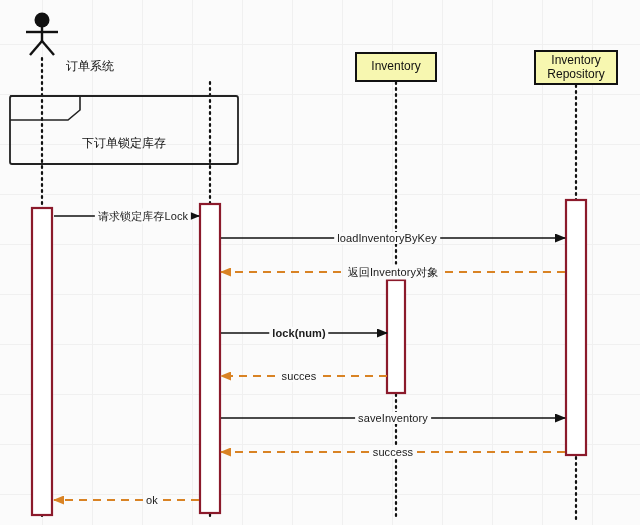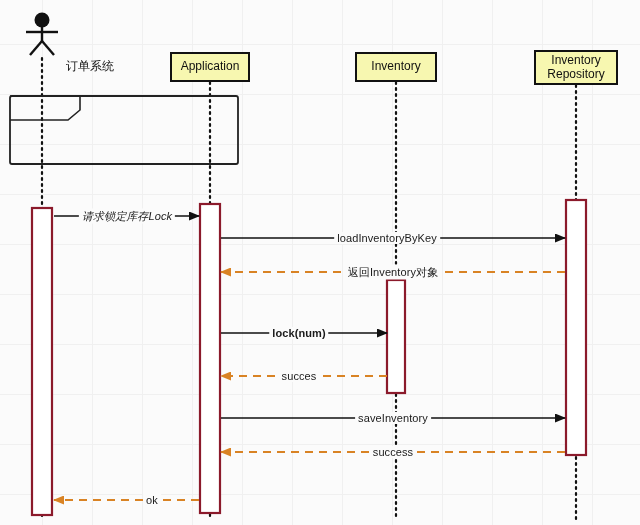--- a/index.html
+++ b/index.html
@@ -121,33 +121,31 @@
       <line x1="221" y1="333" x2="387" y2="333" stroke="#111111" stroke-width="1.7" marker-end="url(#arrow-call)"></line>
       <line x1="387" y1="376" x2="221" y2="376" stroke="#d98324" stroke-width="1.9" stroke-dasharray="8,6" marker-end="url(#arrow-return)"></line>
       <line x1="221" y1="418" x2="565" y2="418" stroke="#111111" stroke-width="1.7" marker-end="url(#arrow-call)"></line>
       <line x1="565" y1="452" x2="221" y2="452" stroke="#d98324" stroke-width="1.9" stroke-dasharray="8,6" marker-end="url(#arrow-return)"></line>
       <line x1="199" y1="500" x2="54" y2="500" stroke="#d98324" stroke-width="1.9" stroke-dasharray="8,6" marker-end="url(#arrow-return)"></line>
     </g>
   </svg>
 
   <div class="actor-label" style="left:42px; top:58px;margin-left:48px;">订单系统</div>
 
-  <div class="participant-box" style="left:170px; top:52px; width:80px; height:30px;">
-    <span>Application</span>
-  </div>
   <div class="participant-box" style="left:355px; top:52px; width:82px; height:30px;">
     <span>Inventory</span>
   </div>
   <div class="participant-box" style="left:534px; top:50px; width:84px; height:35px; flex-direction:column;">
     <span>Inventory</span>
     <span>Repository</span>
   </div>
 
+  <div class="frame-label" style="left:124px; top:143px;">下订单锁定库存</div>
 
-  <div class="msg-label" style="left:127px; top:216px;font-style:italic;">请求锁定库存Lock</div>
+  <div class="msg-label" style="left:143px; top:216px;">请求锁定库存Lock</div>
   <div class="msg-label" style="left:387px; top:238px;">loadInventoryByKey</div>
   <div class="msg-label" style="left:393px; top:272px;">返回Inventory对象</div>
   <div class="msg-label" style="left:299px; top:333px;font-weight:bold;">lock(num)</div>
   <div class="msg-label" style="left:299px; top:376px;">succes</div>
   <div class="msg-label" style="left:393px; top:418px;">saveInventory</div>
   <div class="msg-label" style="left:393px; top:452px;">success</div>
   <div class="msg-label" style="left:119px; top:500px;margin-left:33px;">ok</div>
 
 </div>
 

